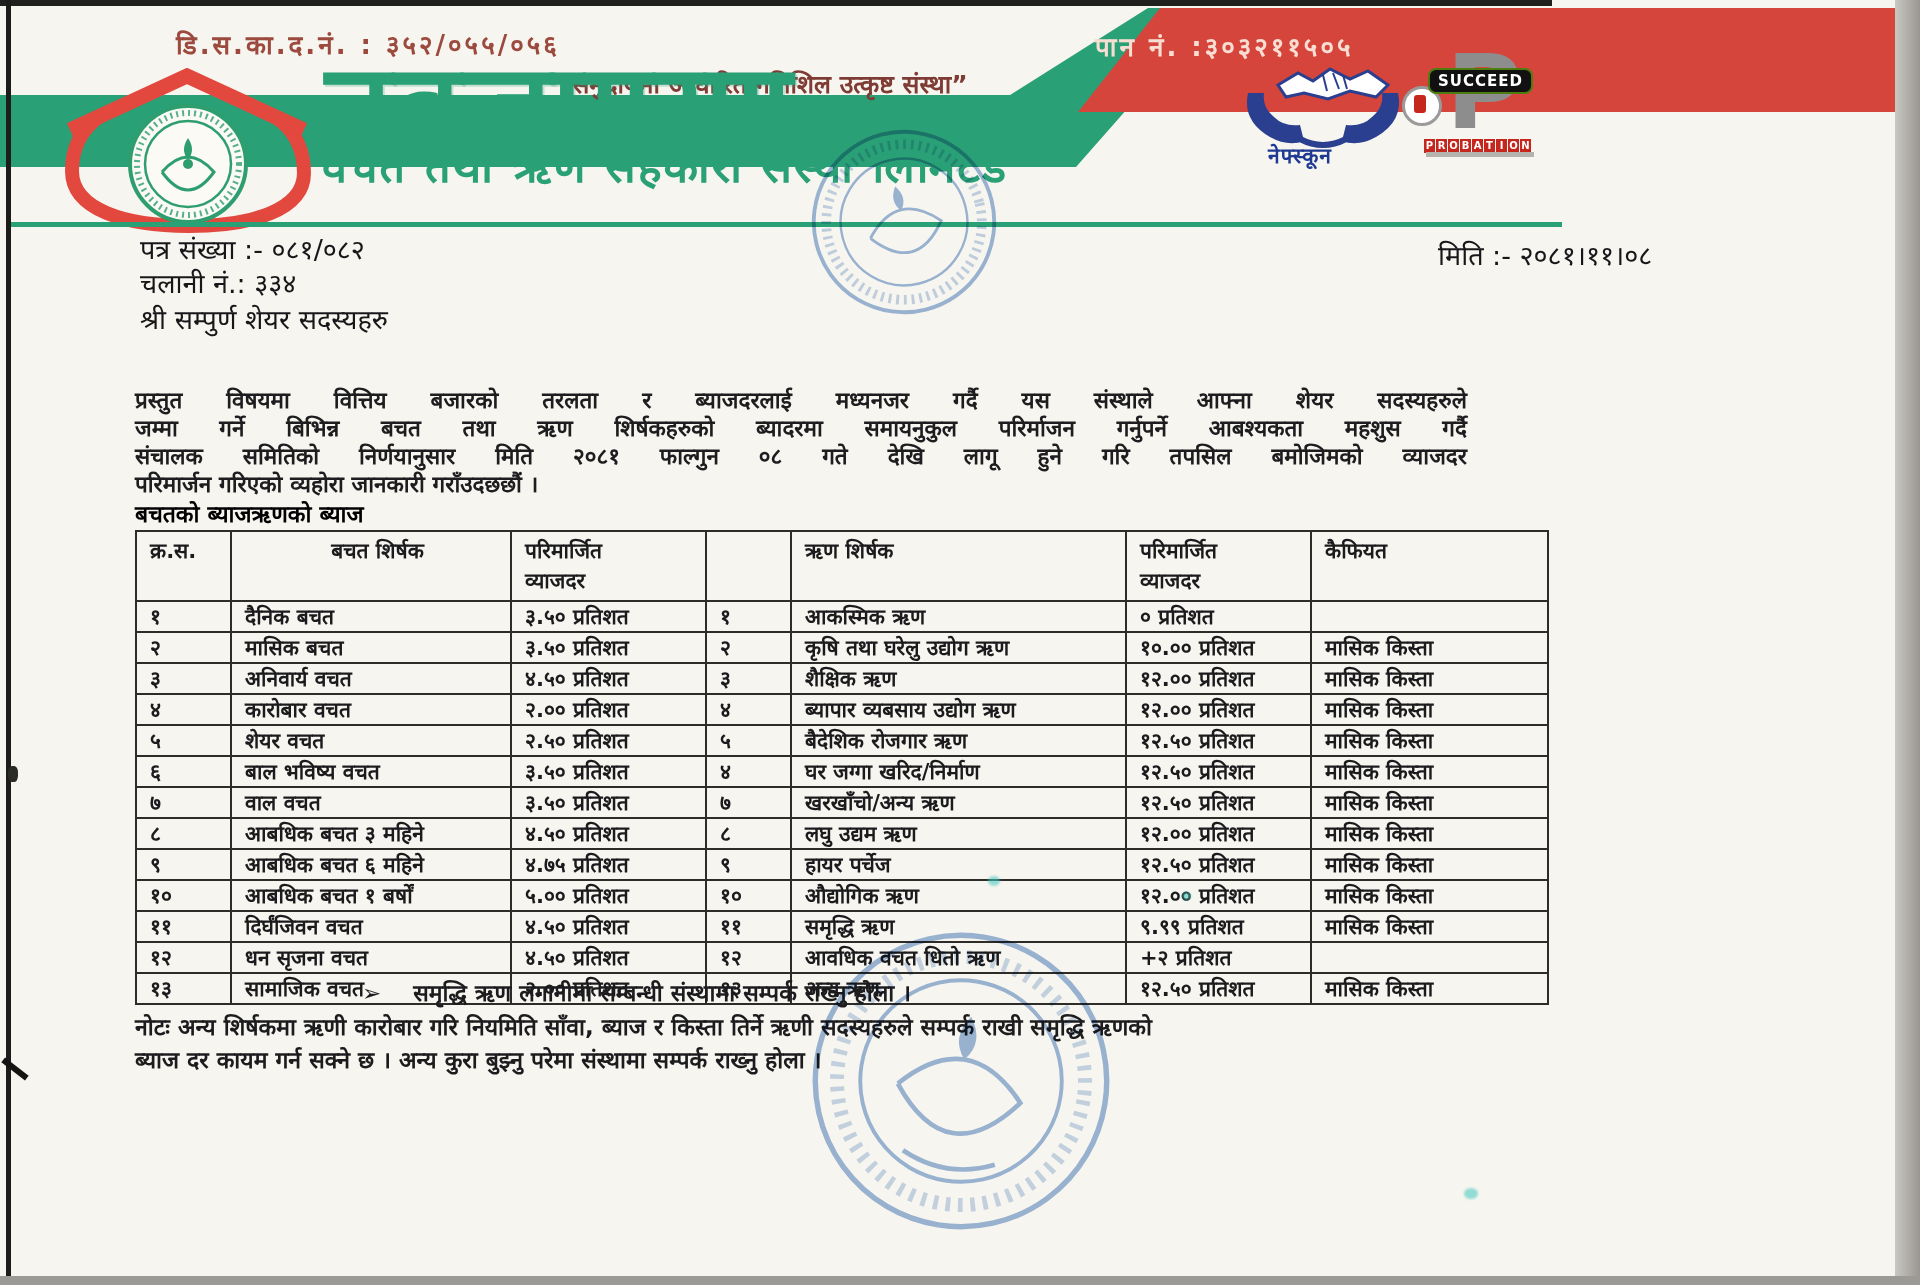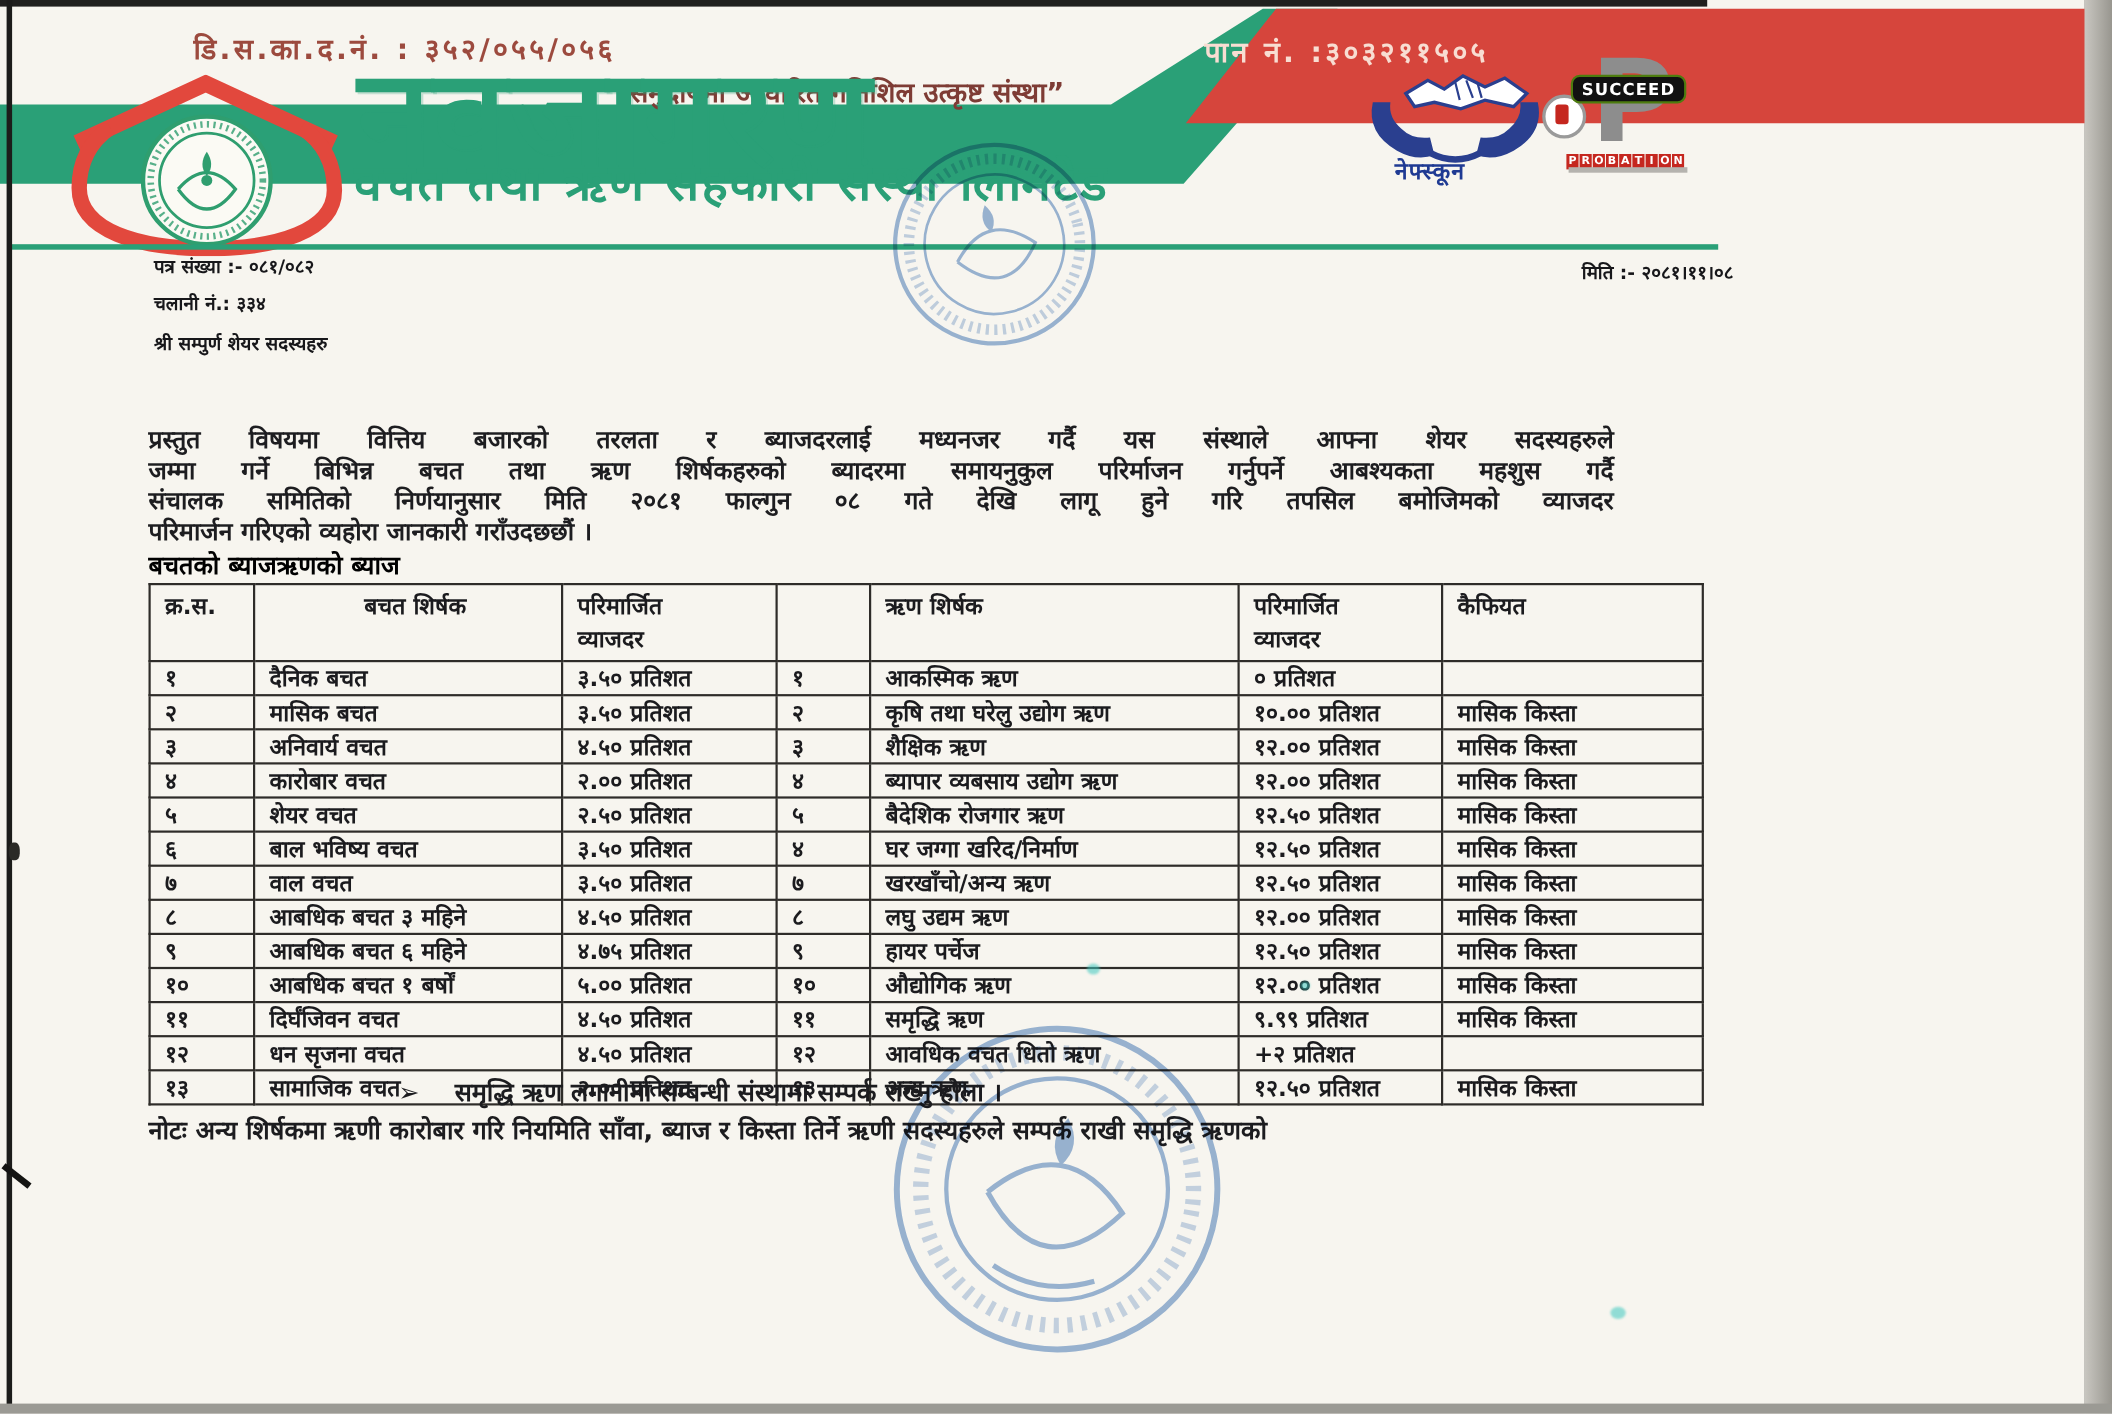--- a/index.html
+++ b/index.html
@@ -32,21 +32,21 @@
     left:325px;top:48px;font-size:120px;line-height:1.0;font-weight:bold;
     color:#2aa077;letter-spacing:2px;text-shadow:2px 2px 0 rgba(42,160,119,.25);
   }
   #org-subtitle{
     left:322px;top:134px;font-size:45px;font-weight:bold;color:#2aa077;letter-spacing:2px;
   }
   #tagline{left:556px;top:66px;font-size:25px;font-weight:bold;color:#7e3c35;}
 
   .rule{left:10px;top:222px;width:1552px;height:5px;background:#2aa077;}
 
-  .meta{font-size:17px;font-weight:bold;color:#17171a;}
+  .meta{font-size:27px;font-weight:normal;color:#17171a;}
   .bodyline{
     left:135px;width:1332px;font-size:22.5px;font-weight:bold;color:#1d1d20;
     text-align:justify;text-align-last:justify;line-height:28px;
   }
   .bodyline.last{text-align-last:left;}
 
   #rates-table{
     left:135px;top:530px;width:1412px;border-collapse:collapse;table-layout:fixed;
     font-size:21px;font-weight:bold;color:#1b1b1e;
   }
@@ -272,20 +272,21 @@
           <td>मासिक किस्ता</td>
         </tr>
       </tbody>
   </table>
 
   <div class="abs note" style="left:362px;top:976px;">
     <span>➢</span>
     <span style="margin-left:24px;">समृद्धि ऋण लगानीमा सम्बन्धी संस्थामा सम्पर्क राख्नु होला ।</span>
   </div>
   <div class="abs note" style="left:135px;top:1010px;">नोटः अन्य शिर्षकमा ऋणी कारोबार गरि नियमिति साँवा, ब्याज र किस्ता तिर्ने ऋणी सदस्यहरुले सम्पर्क राखी समृद्धि ऋणको</div>
+  <div class="abs note" style="left:135px;top:1043px;">ब्याज दर कायम गर्न सक्ने छ । अन्य कुरा बुझ्नु परेमा संस्थामा सम्पर्क राख्नु होला ।</div>
 
   <svg class="abs stamp" style="left:808px;top:126px;width:192px;height:192px;transform:rotate(-14deg);" viewBox="0 0 200 200">
     <circle cx="100" cy="100" r="94" fill="none" stroke="#4a7ec0" stroke-width="4"></circle>
     <circle cx="100" cy="100" r="66" fill="none" stroke="#4a7ec0" stroke-width="2.5"></circle>
     <circle cx="100" cy="100" r="81" fill="none" stroke="#4a7ec0" stroke-width="10" stroke-dasharray="3 5" opacity="0.6"></circle>
     <path d="M62,108 q38,-42 76,0 q-19,24 -38,24 q-19,0 -38,-24" fill="none" stroke="#4a7ec0" stroke-width="3"></path>
     <path d="M100,62 q-10,14 0,26 q10,-12 0,-26" fill="#4a7ec0"></path>
   </svg>
   <svg class="abs stamp" style="left:806px;top:926px;width:310px;height:310px;transform:rotate(9deg);" viewBox="0 0 200 200">
     <circle cx="100" cy="100" r="94" fill="none" stroke="#4a7ec0" stroke-width="3.5"></circle>

